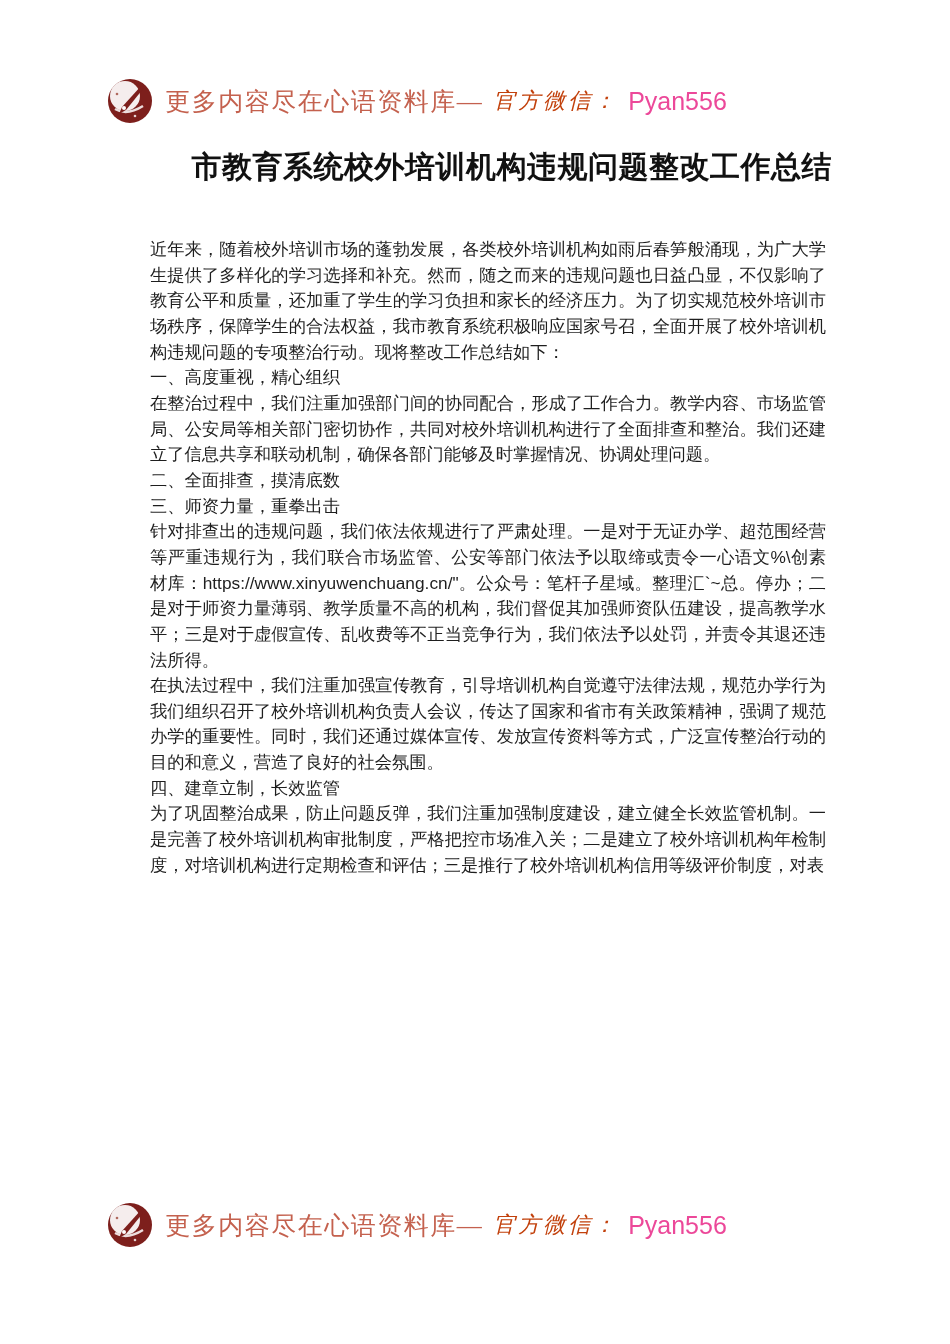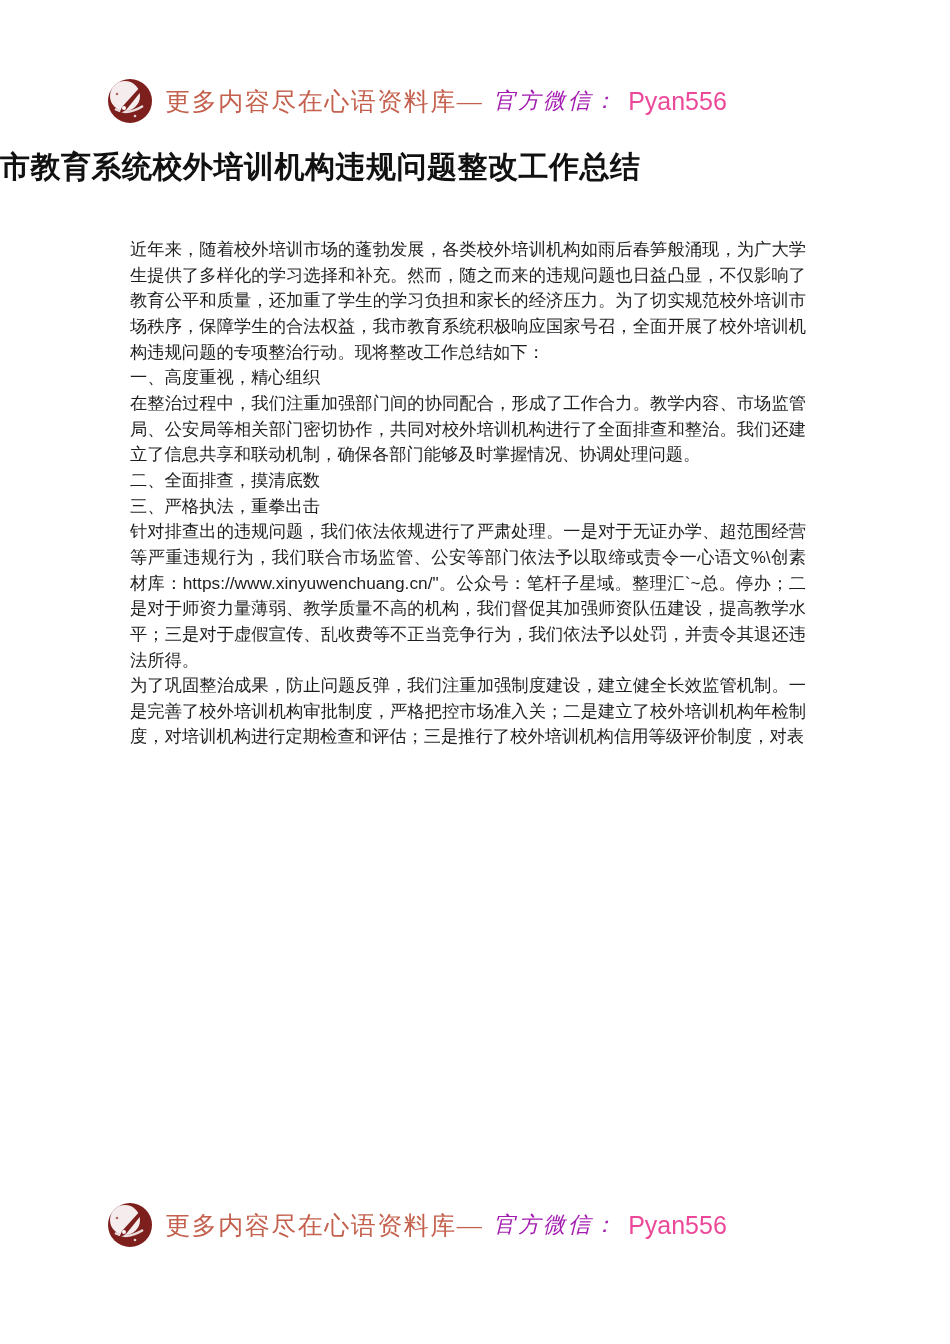--- a/index.html
+++ b/index.html
@@ -38,46 +38,46 @@
     font-family: "Liberation Serif", serif;
     font-size: 25px;
     letter-spacing: 1.5px;
     color: #c4614e;
   }
   .wm-label {
     font-family: "Liberation Serif", serif;
     font-style: italic;
     font-size: 22px;
     letter-spacing: 3px;
-    color: #a21caf;
+    color: #c2410c;
   }
   .wm-id {
     font-family: "Liberation Sans", sans-serif;
     font-size: 25px;
     color: #ec4899;
   }
 
   
   .doc-title {
     position: absolute;
     top: 147px;
     left: 0;
     width: 100%;
-    text-align: left;
+    text-align: right;
     font-size: 30px;
     font-weight: 700;
     letter-spacing: 0.5px;
     color: #111111;
   }
 
   
   .doc-body {
     position: absolute;
     top: 237px;
-    left: 130px;
+    left: 150px;
     width: 676px;
     font-size: 17.3px;
     line-height: 25.65px;
     color: #1e1e1e;
     text-align: justify;
     word-break: break-all;
     overflow-wrap: break-word;
   }
   .doc-para, .doc-heading {
     margin: 0;
@@ -104,22 +104,24 @@
     <span class="wm-id">Pyan556</span>
   </div>
 
   <div class="doc-title">市教育系统校外培训机构违规问题整改工作总结</div>
 
   <div class="doc-body">
       <div class="doc-para">近年来，随着校外培训市场的蓬勃发展，各类校外培训机构如雨后春笋般涌现，为广大学生提供了多样化的学习选择和补充。然而，随之而来的违规问题也日益凸显，不仅影响了教育公平和质量，还加重了学生的学习负担和家长的经济压力。为了切实规范校外培训市场秩序，保障学生的合法权益，我市教育系统积极响应国家号召，全面开展了校外培训机构违规问题的专项整治行动。现将整改工作总结如下：</div>
       <div class="doc-heading">一、高度重视，精心组织</div>
       <div class="doc-para">在整治过程中，我们注重加强部门间的协同配合，形成了工作合力。教学内容、市场监管局、公安局等相关部门密切协作，共同对校外培训机构进行了全面排查和整治。我们还建立了信息共享和联动机制，确保各部门能够及时掌握情况、协调处理问题。</div>
       <div class="doc-heading">二、全面排查，摸清底数</div>
-      <div class="doc-heading">三、严格执法，重拳出击</div>
+      <div class="doc-heading">三、师资力量，重拳出击</div>
       <div class="doc-para">针对排查出的违规问题，我们依法依规进行了严肃处理。一是对于无证办学、超范围经营等严重违规行为，我们联合市场监管、公安等部门依法予以取缔或责令一心语文%\创素材库：https://www.xinyuwenchuang.cn/"。公众号：笔杆子星域。整理汇`~总。停办；二是对于师资力量薄弱、教学质量不高的机构，我们督促其加强师资队伍建设，提高教学水平；三是对于虚假宣传、乱收费等不正当竞争行为，我们依法予以处罚，并责令其退还违法所得。</div>
+      <div class="doc-para">在执法过程中，我们注重加强宣传教育，引导培训机构自觉遵守法律法规，规范办学行为我们组织召开了校外培训机构负责人会议，传达了国家和省市有关政策精神，强调了规范办学的重要性。同时，我们还通过媒体宣传、发放宣传资料等方式，广泛宣传整治行动的目的和意义，营造了良好的社会氛围。</div>
+      <div class="doc-heading">四、建章立制，长效监管</div>
       <div class="doc-para">为了巩固整治成果，防止问题反弹，我们注重加强制度建设，建立健全长效监管机制。一是完善了校外培训机构审批制度，严格把控市场准入关；二是建立了校外培训机构年检制度，对培训机构进行定期检查和评估；三是推行了校外培训机构信用等级评价制度，对表</div>
     </div>
 
   <div class="watermark footer">
     <svg class="wm-logo" viewBox="0 0 50 50">
       <circle cx="25" cy="25" r="22" fill="#7d1f1c"></circle>
       <circle cx="20" cy="20" r="15" fill="#ffffff" opacity="0.92"></circle>
       <path d="M10 33 Q22 40 38 30" stroke="#ffffff" stroke-width="2.5" fill="none" opacity="0.85"></path>
       <path d="M36 10 L17 31 L14 38 L21 34 L38 13 Z" fill="#7d1f1c"></path>
       <circle cx="19" cy="32" r="2" fill="#ffffff"></circle>

